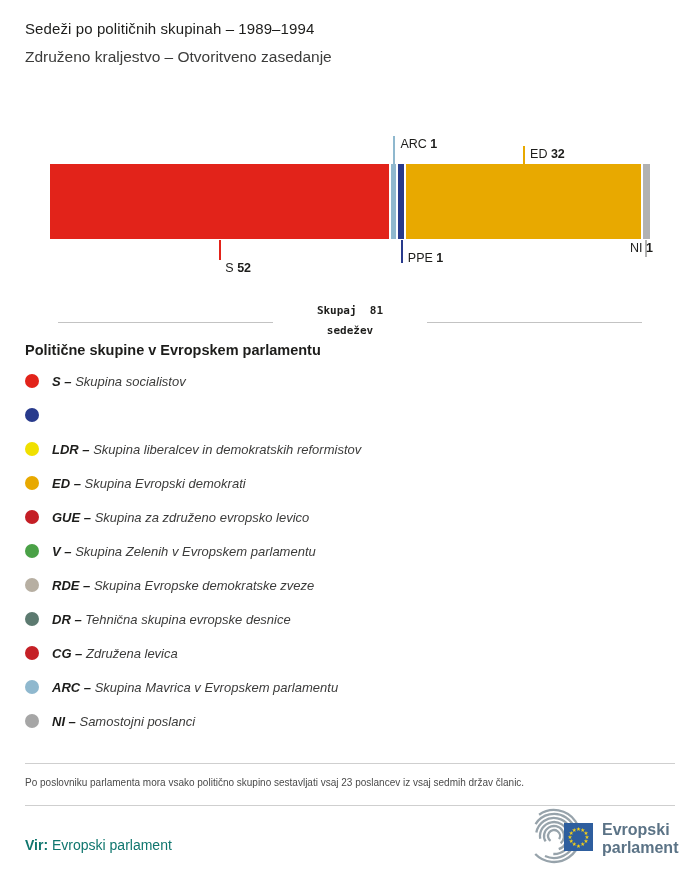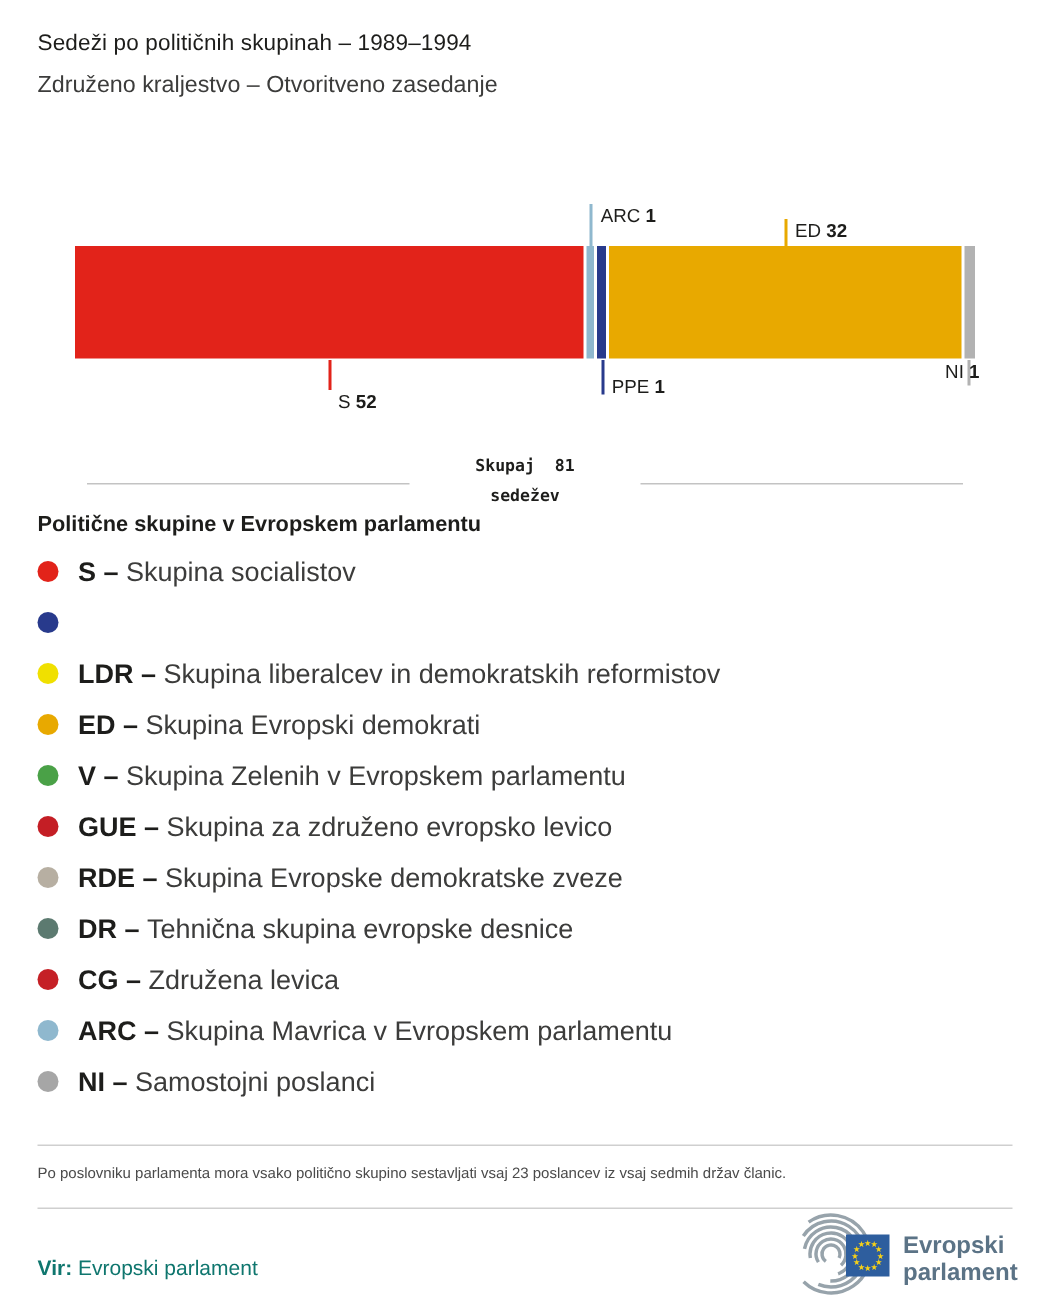--- a/index.html
+++ b/index.html
@@ -24,21 +24,21 @@
   #total-text{
     position:absolute;top:301px;left:258px;width:184px;text-align:center;
     font-family:"DejaVu Sans Mono", monospace;font-weight:bold;font-size:11px;
     line-height:20px;white-space:pre;color:#1d1d1b;
   }
 
   #legend-heading{top:342px;left:25px;font-size:14.5px;font-weight:bold;}
   #legend-list{position:absolute;top:364px;left:25px;width:650px;}
   .legend-row{display:flex;align-items:center;height:34px;}
   .legend-dot{width:14px;height:14px;border-radius:50%;margin-right:13px;flex:none;}
-  .legend-text{font-size:18px;color:#3c3c3b;}
+  .legend-text{font-size:13px;color:#3c3c3b;font-style:italic;}
   .legend-text b{color:#1d1d1b;font-weight:bold;}
 
   .divider{position:absolute;left:25px;right:25px;height:1px;background:#cfcfcf;}
   #divider-top{top:763px;}
   #divider-bottom{top:805px;}
   #note{top:777px;left:25px;right:30px;font-size:10px;color:#4a4a4a;}
   #source{top:837px;left:25px;font-size:14px;color:#0f766e;}
   #source b{font-weight:bold;}
   #logo{position:absolute;left:526px;top:806px;}
   .logo-text{fill:#5b7386;font-weight:bold;font-size:16px;font-family:"Liberation Sans",sans-serif;}
@@ -83,26 +83,26 @@
     </div>
     <div class="legend-row">
       <span class="legend-dot" style="background: rgb(240, 224, 0);"></span>
       <span class="legend-text"><b>LDR – </b>Skupina liberalcev in demokratskih reformistov</span>
     </div>
     <div class="legend-row">
       <span class="legend-dot" style="background: rgb(232, 169, 0);"></span>
       <span class="legend-text"><b>ED – </b>Skupina Evropski demokrati</span>
     </div>
     <div class="legend-row">
+      <span class="legend-dot" style="background: rgb(196, 30, 37);"></span>
+      <span class="legend-text"><b>GUE – </b>Skupina za združeno evropsko levico</span>
+    </div>
+    <div class="legend-row">
       <span class="legend-dot" style="background: rgb(74, 161, 71);"></span>
       <span class="legend-text"><b>V – </b>Skupina Zelenih v Evropskem parlamentu</span>
-    </div>
-    <div class="legend-row">
-      <span class="legend-dot" style="background: rgb(196, 30, 37);"></span>
-      <span class="legend-text"><b>GUE – </b>Skupina za združeno evropsko levico</span>
     </div>
     <div class="legend-row">
       <span class="legend-dot" style="background: rgb(183, 175, 162);"></span>
       <span class="legend-text"><b>RDE – </b>Skupina Evropske demokratske zveze</span>
     </div>
     <div class="legend-row">
       <span class="legend-dot" style="background: rgb(92, 122, 112);"></span>
       <span class="legend-text"><b>DR – </b>Tehnična skupina evropske desnice</span>
     </div>
     <div class="legend-row">

